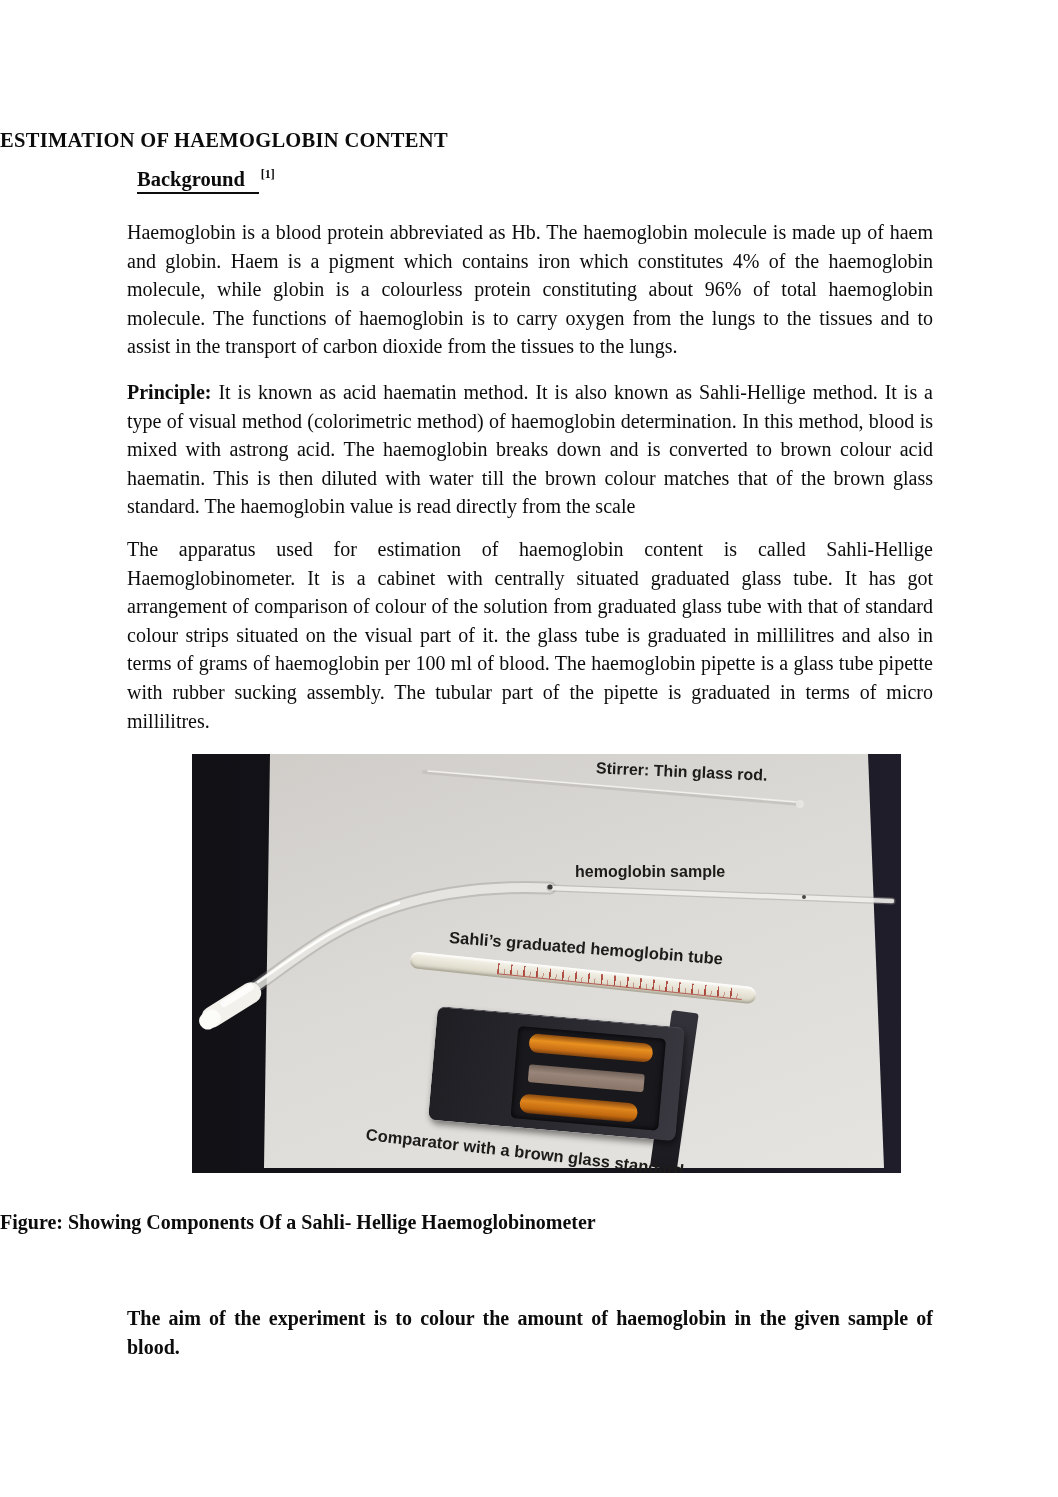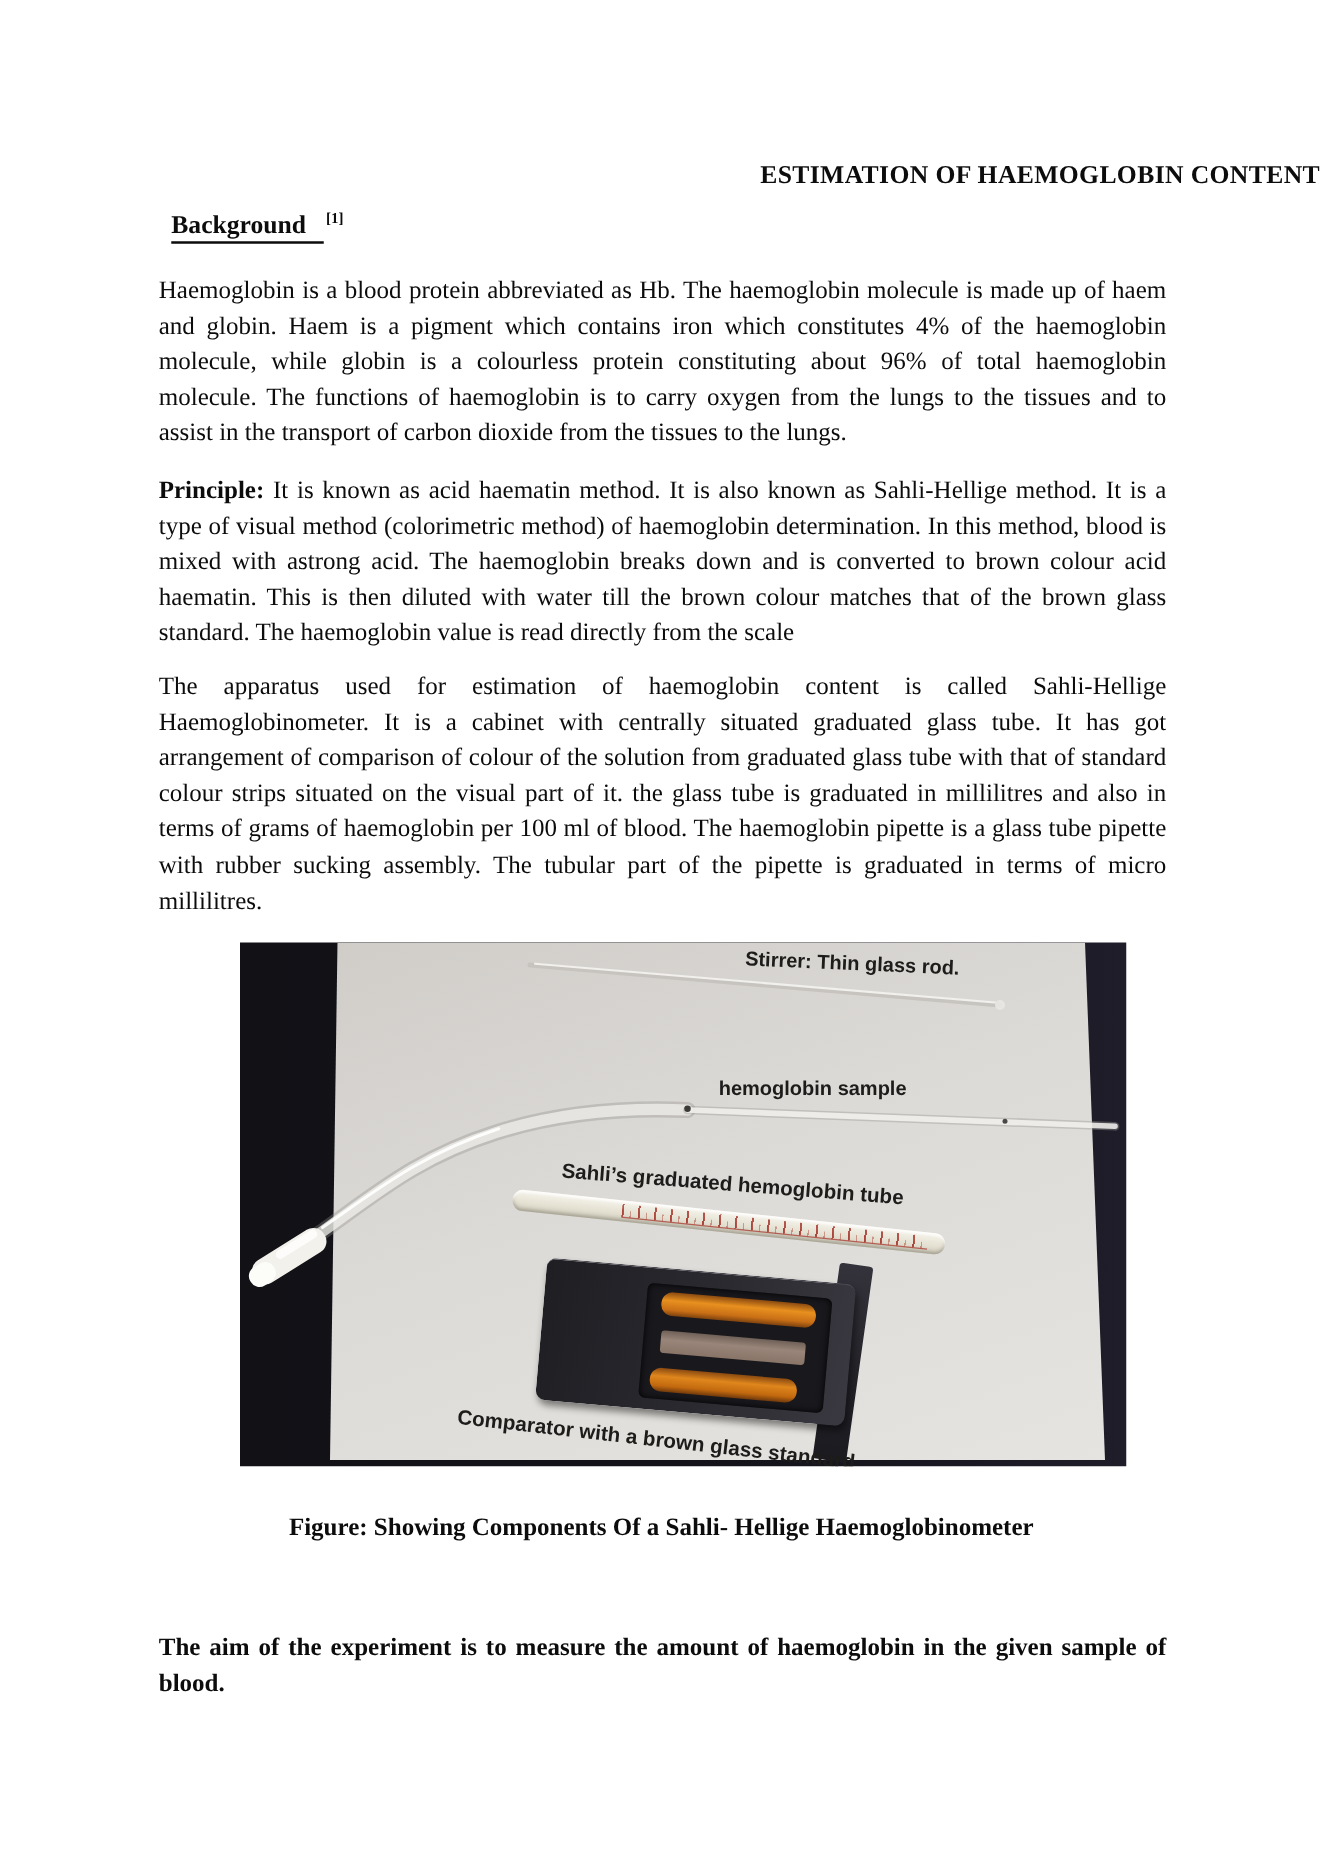--- a/index.html
+++ b/index.html
@@ -1,19 +1,19 @@
 <!DOCTYPE html>
 <html><head>
 <meta charset="utf-8">
 <style>
   html,body{margin:0;padding:0;background:#ffffff;}
   .page{position:relative;width:1058px;height:1497px;background:#ffffff;overflow:hidden;
         font-family:"Liberation Serif",serif;color:#0c0c0c;}
-  .title{position:absolute;top:129px;left:0;width:1032px;text-align:right;
-         font-size:20.5px;font-weight:bold;letter-spacing:.3px;padding-left:24px;}
+  .title{position:absolute;top:129px;left:0;width:1032px;text-align:left;
+         font-size:20.5px;font-weight:bold;letter-spacing:.3px;}
   .heading{position:absolute;top:167px;left:137px;font-size:20.5px;font-weight:bold;}
   .heading .hu{display:inline-block;border-bottom:2.5px solid #0c0c0c;padding-right:14px;padding-bottom:1px;}
   .heading sup{font-size:12px;font-weight:bold;margin-left:2px;}
   .body{position:absolute;left:127px;width:806px;margin:0;font-size:20px;line-height:28.6px;
         text-align:justify;}
   .p1{top:218px;}
   .p2{top:378px;}
   .p3{top:535px;}
   .photo{position:absolute;left:192px;top:754px;width:709px;height:419px;margin:0;
          background:linear-gradient(90deg,#121116 0%,#14131a 55%,#1e1d29 100%);overflow:hidden;}
@@ -47,21 +47,21 @@
         box-shadow:2px 4px 6px rgba(0,0,0,.45);}
   .comp .win{position:absolute;left:82px;top:12px;width:148px;height:92px;border-radius:5px;
         background:#19181d;box-shadow:inset 0 0 6px #000;padding:6px 12px;box-sizing:border-box;
         display:flex;flex-direction:column;justify-content:space-between;}
   .bar{height:19px;border-radius:9px;}
   .bar.orange{background:linear-gradient(180deg,#8a4a10,#e8901f 35%,#c96f16 75%,#7d420e);}
   .bar.taupe{height:18px;border-radius:3px;margin:0 6px 0 2px;
         background:linear-gradient(180deg,#6f6057,#998579 40%,#887568);}
   .bar.orange2{background:linear-gradient(180deg,#8a4a10,#df861d 35%,#c2690f 75%,#70390b);
         margin-right:10px;margin-left:-4px;}
-  .caption{position:absolute;top:1211px;left:0;width:1058px;text-align:center;
+  .caption{position:absolute;top:1211px;left:0;width:1058px;
            font-size:20px;font-weight:bold;}
   .aim{position:absolute;top:1304px;left:127px;width:806px;margin:0;font-size:20px;
        font-weight:bold;line-height:28.6px;text-align:justify;}
 </style>
 </head>
 <body>
 
 <div class="page">
 
   <div class="title">ESTIMATION OF HAEMOGLOBIN CONTENT</div>
@@ -118,15 +118,15 @@
     </div>
 
     <div class="plabel lbl-stirrer">Stirrer: Thin  glass rod.</div>
     <div class="plabel lbl-pipette">hemoglobin sample</div>
     <div class="plabel lbl-sahli">Sahli’s graduated hemoglobin tube</div>
     <div class="plabel lbl-comp">Comparator with a brown  glass standard</div>
   </figure>
 
   <div class="caption">Figure: Showing Components Of a Sahli- Hellige Haemoglobinometer</div>
 
-  <p class="aim">The aim of the experiment is to measure the amount of haemoglobin in the given sample of blood.</p>
+  <p class="aim">The aim of the experiment is to colour the amount of haemoglobin in the given sample of blood.</p>
 
 </div>
 
 </body></html>

